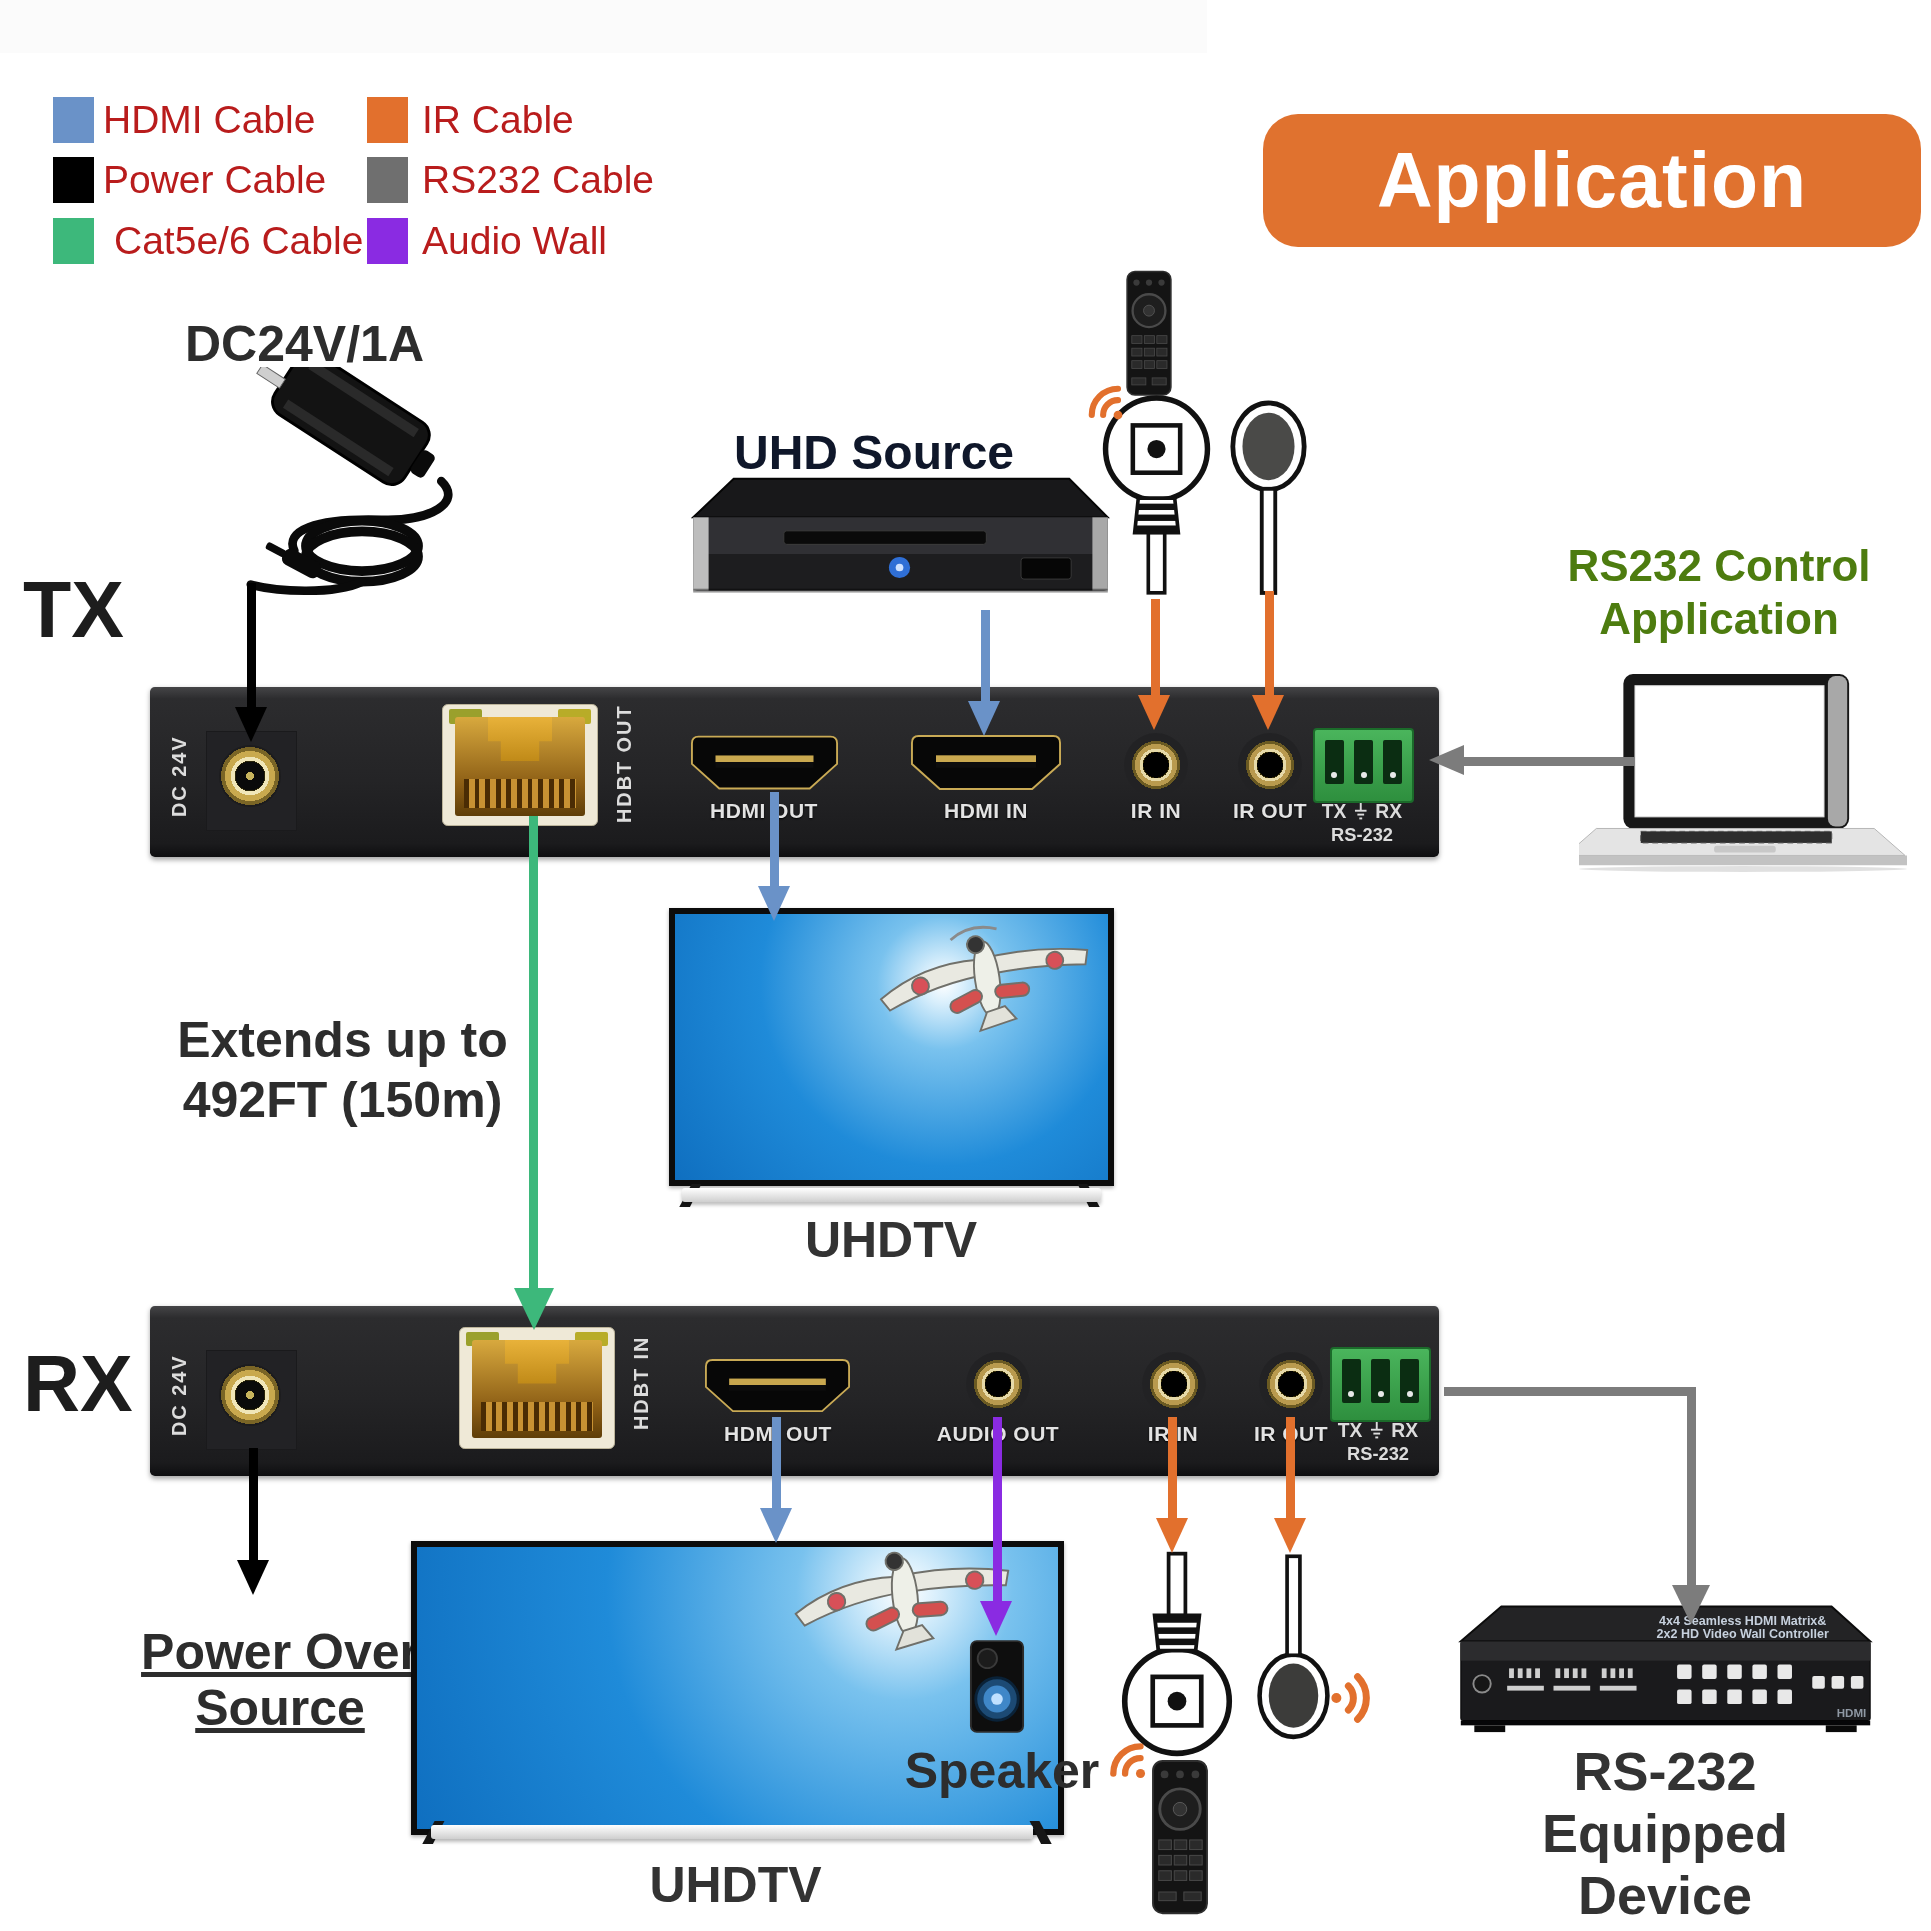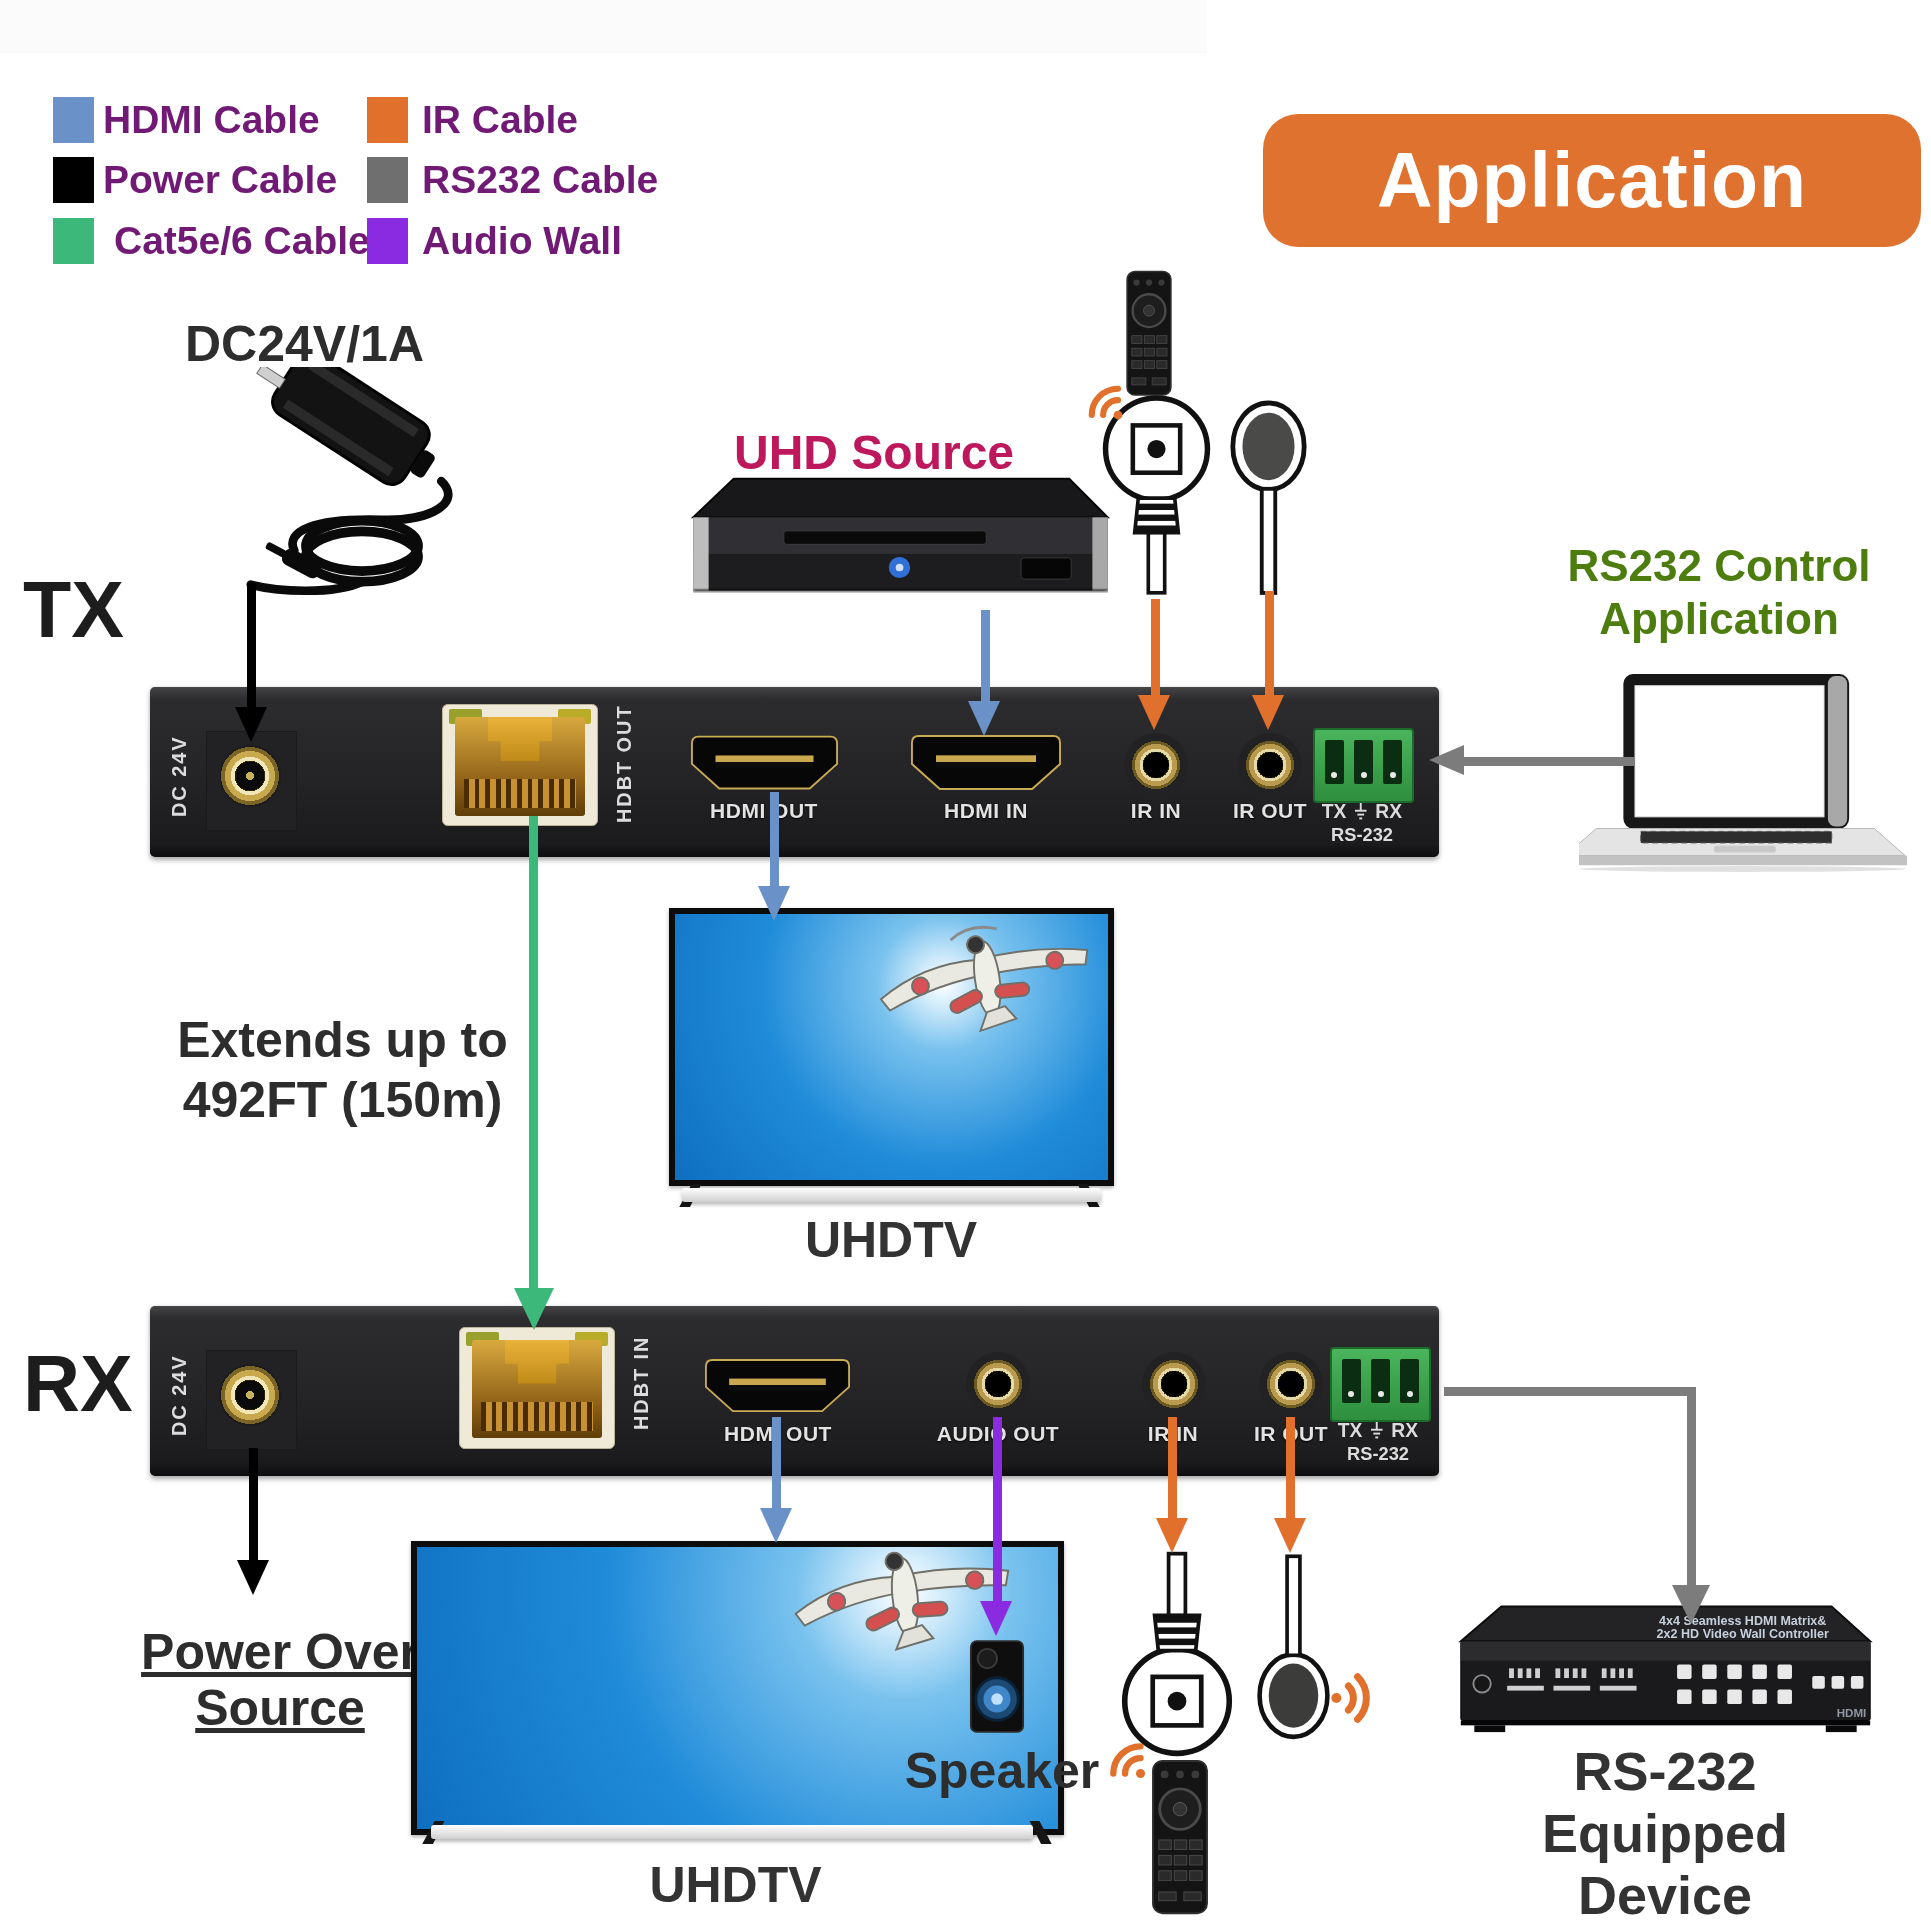--- a/index.html
+++ b/index.html
@@ -2,21 +2,21 @@
 <html><head>
 <meta charset="utf-8">
 <style>
   html,body{margin:0;padding:0;background:#fff;}
   #canvas{position:relative;width:1931px;height:1931px;background:#ffffff;overflow:hidden;
           font-family:"Liberation Sans",sans-serif;}
   .abs{position:absolute;}
   .txt{position:absolute;font-weight:bold;color:#2d2d2d;text-align:center;}
   
   .lg-swatch{position:absolute;width:41px;height:46px;}
-  .lg-label{position:absolute;font-size:39px;color:#701a75;line-height:46px;white-space:nowrap;font-weight:bold;}
+  .lg-label{position:absolute;font-size:39px;color:#b91c1c;line-height:46px;white-space:nowrap;}
   
   #banner{position:absolute;left:1263px;top:114px;width:658px;height:133px;border-radius:35px;
           display:flex;align-items:center;justify-content:center;}
   #banner span{color:#fff;font-size:77px;font-weight:bold;letter-spacing:1px;}
   
   .panel{position:absolute;width:1289px;height:170px;border-radius:4.8px;
          background:linear-gradient(180deg,#454547 0,#2c2c2e 7%,#242426 55%,#1b1b1d 92%,#0e0e10 100%);
          box-shadow:0 2.9px 5.8px rgba(0,0,0,.35);z-index:10;}
   .recess{position:absolute;left:56px;top:44px;width:89px;height:98px;background:#222225;border:1px solid #1a1a1c;}
   .dcjack{position:absolute;left:69px;top:58px;width:62px;height:62px;border-radius:50%;
@@ -105,21 +105,21 @@
     <ellipse cx="150" cy="196" rx="58" ry="26" fill="none" stroke="#0a0a0a" stroke-width="10"></ellipse>
     <g transform="rotate(28 95 206)">
       <rect x="66" y="198" width="42" height="18" rx="7" fill="#0a0a0a"></rect>
       <rect x="46" y="203" width="22" height="8" rx="3" fill="#0a0a0a"></rect>
     </g>
     <path d="M150,222 C120,236 60,232 35,225" fill="none" stroke="#0a0a0a" stroke-width="9" stroke-linecap="round"></path>
   </svg>
   <div class="vline" style="left: 247px; top: 583px; height: 126px; background-color: rgb(0, 0, 0);"></div>
   <div class="ah-down" style="left: 235px; top: 707px; border-top-color: rgb(0, 0, 0);"></div>
 
-  <div class="txt" style="left:652px;top:425px;width:444px;font-size:48px;color:#be185d;">UHD Source</div>
+  <div class="txt" style="left:652px;top:425px;width:444px;font-size:48px;color:#0f172a;">UHD Source</div>
   <svg class="abs" style="left:691px;top:473px;" width="419" height="135" viewBox="0 0 434 140">
     <polygon points="44,6 392,6 432,46 2,46" fill="#18181a" stroke="#050505" stroke-width="2"></polygon>
     <rect x="2" y="46" width="430" height="76" rx="4" fill="#1d1d1f"></rect>
     <rect x="2" y="46" width="430" height="38" fill="#303034"></rect>
     <rect x="2" y="46" width="16" height="76" fill="#bdbdbd"></rect>
     <rect x="416" y="46" width="16" height="76" fill="#a8a8a8"></rect>
     <rect x="96" y="60" width="210" height="14" rx="3" fill="#0a0a0a" stroke="#3c3c3c"></rect>
     <circle cx="216" cy="98" r="11" fill="#2f6fd6"></circle>
     <circle cx="216" cy="98" r="4" fill="#cfe2ff"></circle>
     <rect x="342" y="88" width="52" height="22" rx="3" fill="#060606" stroke="#3a3a3a"></rect>

